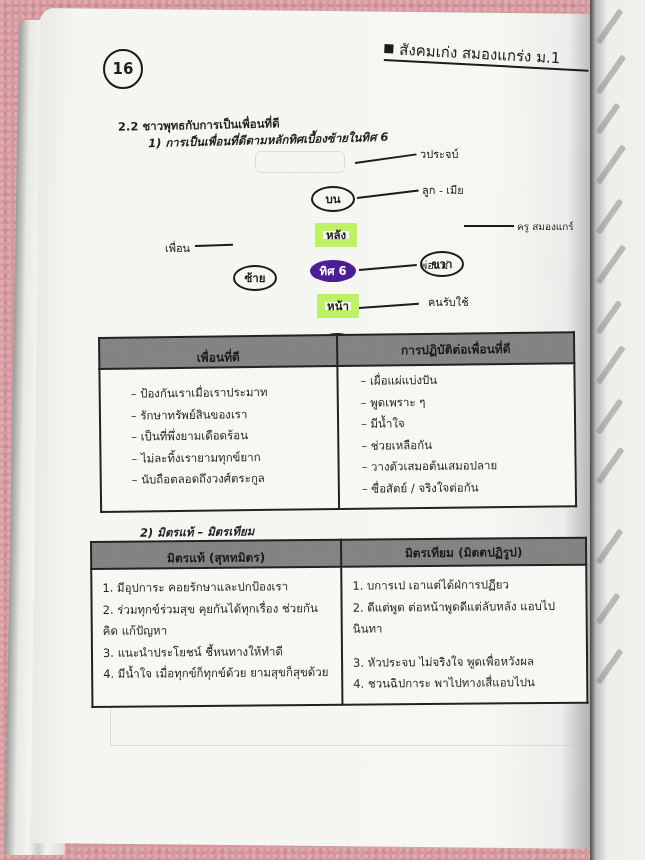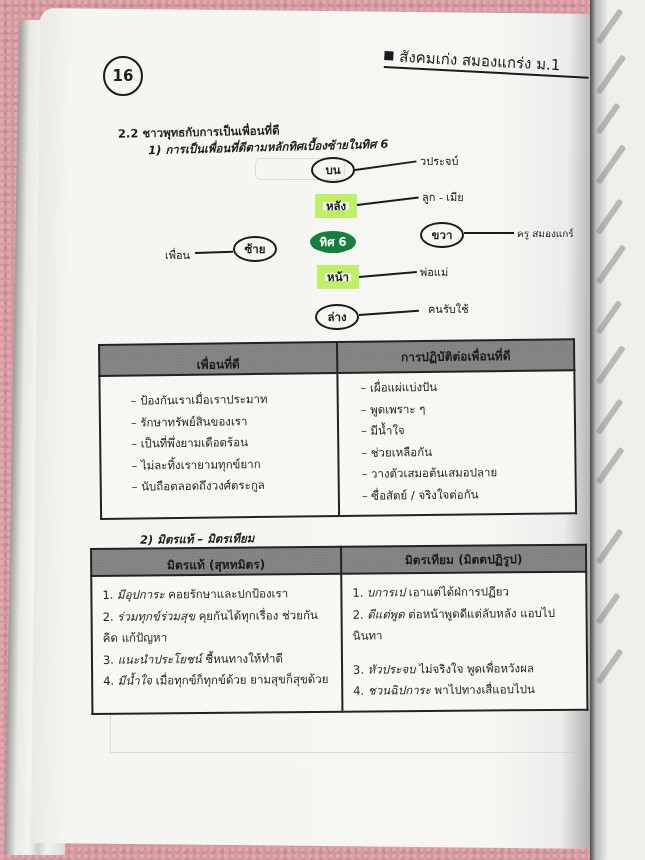--- a/index.html
+++ b/index.html
@@ -32,64 +32,64 @@
     .next-page {
       position: absolute; left: 590px; top: 0; width: 60px; height: 860px;
       background: linear-gradient(90deg, #4a4a4a 0, #bdbdbd 10%, #eeeeea 30%, #f0f0ec 100%);
       overflow: hidden;
     }
     .next-page .scribble {
       position: absolute; left: 8px; height: 6px; background: #8a8a8a; opacity: .55;
       border-radius: 2px; transform: rotate(-55deg); transform-origin: left center;
     }
 
-    .content { position: absolute; left: 0; top: 18px; width: 645px; height: 684px; }
+    .content { position: absolute; left: 0; top: 11px; width: 645px; height: 684px; }
 
     .page-number {
       position: absolute; left: 103px; top: 38px; width: 40px; height: 40px;
       border: 2px solid #1b1b1b; border-radius: 50%;
       display: flex; align-items: center; justify-content: center;
       font-weight: bold; font-size: 15px;
     }
     .running-header {
       position: absolute; left: 385px; top: 26px; width: 205px;
       font-size: 15px; color: #1b1b1b; transform: rotate(3deg); transform-origin: left top;
     }
     .running-header .sq { display: inline-block; width: 9px; height: 9px; background: #1b1b1b; margin-right: 6px; vertical-align: 1px; }
     .running-header .rule { position: absolute; left: 0; top: 22px; width: 205px; height: 2px; background: #1b1b1b; }
 
     .section-title { position: absolute; left: 118px; top: 105px; font-size: 11.5px; font-weight: bold; transform: rotate(-1.2deg); }
     .sub-title { position: absolute; left: 148px; top: 120px; font-size: 11.5px; font-weight: bold; font-style: italic; transform: rotate(-1.5deg); }
 
     
-    .node { position: absolute; font-size: 11.5px; font-weight: bold; display: flex; align-items: center; justify-content: center; background: transparent; color: #1b1b1b; }
+    .node { position: absolute; font-size: 11.5px; font-weight: bold; display: flex; align-items: center; justify-content: center; background: transparent; color: #1b1b1b; margin-top: 36px; }
     .node.oval { border: 2px solid #1b1b1b; border-radius: 50%; }
     .node.box { border: 8px solid #bef264; }
-    .node.center { background: #15803d; color: #fff; border-radius: 50%; }
+    .node.center { background: #4c1d95; color: #fff; border-radius: 50%; }
     .dlabel { position: absolute; font-size: 11px; color: #1b1b1b; }
     .line { position: absolute; height: 1.5px; background: #1b1b1b; transform-origin: left center; }
 
     
     table.t { position: absolute; border-collapse: collapse; background: #f7f7f4; }
     table.t th { background: #858585; background-image: radial-gradient(#7a7a7a 1px, transparent 1px); background-size: 3px 3px;
       font-weight: bold; font-size: 12px; color: #1a1a1a; border: 2px solid #222; height: 27px; }
     table.t td { border: 2px solid #222; vertical-align: top; font-size: 11.5px; line-height: 21.5px; padding: 8px 10px; }
     table.t td ul { list-style: none; }
     .t1 { left: 98px; top: 326px; width: 477px; transform: rotate(-0.7deg); transform-origin: left top; }
     .t1 td.c1 { width: 238px; padding-top: 14px; padding-left: 30px; }
     .t1 td.c2 { padding-left: 22px; padding-top: 4px; }
     .t1 td.c2 li::before, .t1 td.c1 li::before { content: "– "; }
     .t1 td.c2 li { padding-left: 0; }
 
     .sub-title2 { position: absolute; left: 140px; top: 512px; font-size: 11.5px; font-weight: bold; font-style: italic; transform: rotate(-0.8deg); }
 
     .t2 { left: 90px; top: 530px; width: 497px; transform: rotate(-0.5deg); transform-origin: left top; }
     .t2 td { padding: 4px 10px 4px 12px; line-height: 22px; font-size: 11.5px; }
     .t2 td.c1 { width: 250px; }
-    .t2 .it { font-style: italic; }
+    .t2 .it { }
     .t2 .gap { height: 12px; }
 
     
     .ghost { position: absolute; border: 1px solid #c9c9c6; opacity: .6; }
   </style>
 </head>
 <body>
 
 <div class="page-stack"></div>
 <div class="page"></div>

